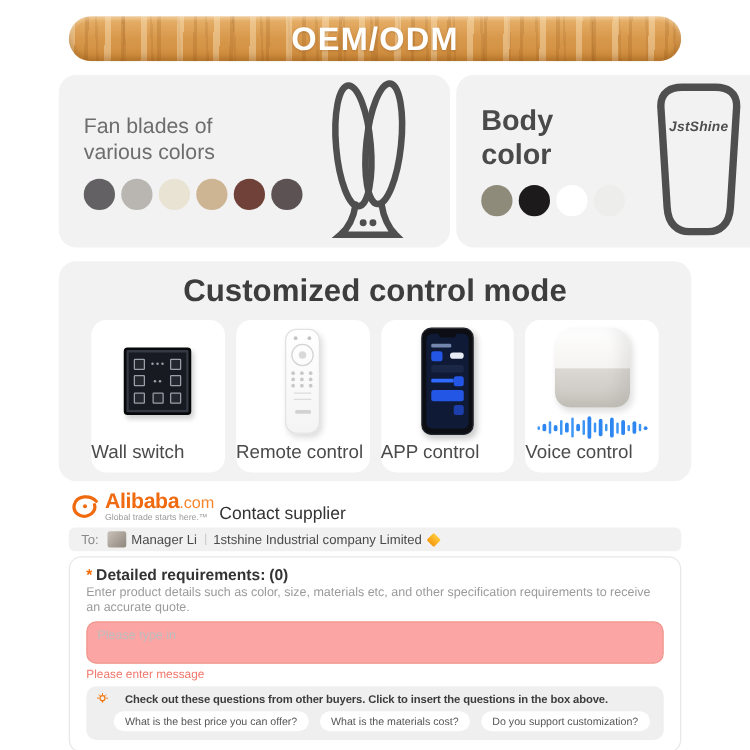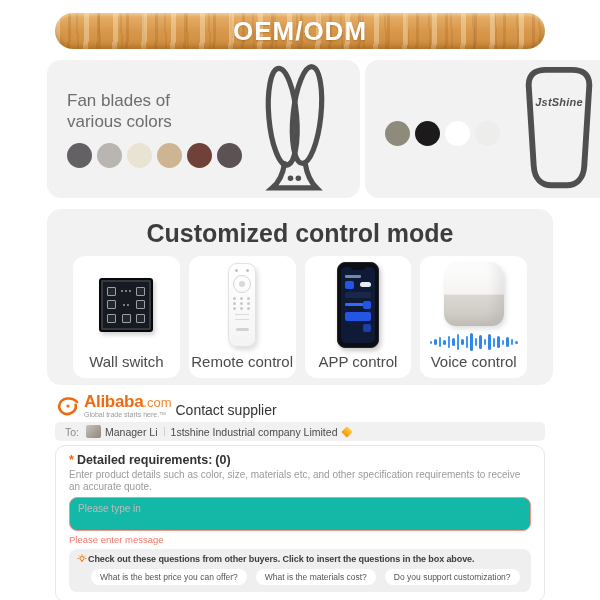--- a/index.html
+++ b/index.html
@@ -28,21 +28,21 @@
   .swatch-row { display:flex; gap:5px; margin-top:11px; }
   .swatch { width:25px; height:25px; border-radius:50%; }
   .feature-art { display:flex; align-items:center; justify-content:center; }
   .body-art { position:relative; width:118px; }
   .body-logo { position:absolute; top:26px; left:0; width:100%; text-align:center; font-size:11px; font-weight:bold; font-style:italic; color:#4f4f4f; letter-spacing:0.2px; }
 
   
   .control-section { margin:11px 47px 0; background:#f2f2f2; border-radius:14px; padding:10px 26px 7px; }
   .control-title { text-align:center; font-size:25px; font-weight:bold; color:#3d3d3d; }
   .control-cards { display:flex; gap:9px; margin-top:8px; }
-  .ctrl-card { flex:1; background:#fff; border-radius:12px; height:122px; display:flex; flex-direction:column; align-items:center; padding-bottom:8px; }
+  .ctrl-card { flex:1; background:#fff; border-radius:12px; height:122px; display:flex; flex-direction:column; padding-bottom:8px; }
   .ctrl-img-wrap { flex:1; width:100%; display:flex; align-items:center; justify-content:center; position:relative; }
   .ctrl-label { font-size:15px; color:#4b4b4b; }
 
   
   .wall-switch { width:54px; height:54px; background:#171a20; border-radius:3px; border:2px solid #070809;
     box-shadow: inset 0 0 0 2px #343842, 2px 3px 4px rgba(0,0,0,.18);
     display:flex; flex-direction:column; justify-content:space-between; padding:7px 6px; }
   .ws-row { display:flex; justify-content:space-between; align-items:center; }
   .ws-btn { width:9px; height:9px; border:1px solid #9aa0a8; border-radius:1px; background:rgba(255,255,255,.06); }
   .ws-dots { display:flex; gap:2px; }
@@ -104,25 +104,25 @@
   .to-sep { width:1px; height:9px; background:#cfcfcf; margin:0 6px; }
   .to-company { color:#4a4a4a; }
   .badge-icon { width:8px; height:8px; background:linear-gradient(180deg,#ffc93c,#f59a0c); transform:rotate(45deg); border-radius:1px; margin-left:6px; }
 
   .req-card { margin:4px 55px 0; background:#fff; border:1px solid #e8e8e8; border-radius:10px; padding:7px 13px 9px; }
   .req-title-row { font-size:12.5px; font-weight:bold; color:#333; }
   .req-star { color:#f46a04; margin-right:3px; }
   .req-count { margin-left:3px; }
   .req-hint { font-size:10px; color:#9b9b9b; line-height:1.2; margin-top:2px; }
   .req-input { display:block; width:100%; height:34px; margin-top:4px; border:1px solid #f0958c; border-radius:8px;
-    padding:5px 8px; font-size:10px; color:#444; font-family:"Liberation Sans",sans-serif; resize:none; outline:none; background:#14b8a6; }
+    padding:5px 8px; font-size:10px; color:#444; font-family:"Liberation Sans",sans-serif; resize:none; outline:none; background:#fca5a5; }
   .req-input::placeholder { color:#bcbcbc; }
   .req-error { font-size:9.5px; color:#f2776b; margin-top:3px; }
   .q-box { background:#efefef; border-radius:8px; margin-top:4px; padding:5px 8px 7px; }
-  .q-prompt-row { display:flex; align-items:center; gap:1px; white-space:nowrap; }
+  .q-prompt-row { display:flex; align-items:center; gap:13px; white-space:nowrap; }
   .q-prompt { font-size:9px; font-weight:bold; color:#3c3c3c; letter-spacing:-0.1px; }
   .bulb-icon { width:10px; height:10px; flex:0 0 auto; }
   .q-chips { display:flex; gap:9px; margin:5px 0 0 14px; }
   .q-chip { background:#fff; border-radius:9px; padding:3px 9px; font-size:8.5px; color:#555; white-space:nowrap; cursor:pointer; }
 </style>
 </head>
 <body>
 
 <div class="page">
 
@@ -153,20 +153,21 @@
             <path d="M47 116 C45 130 40 138 33 144 L84 144 C77 137 73 129 71 116"></path>
           </g>
           <circle cx="54" cy="133" r="3.2" fill="#4f4f4f"></circle>
           <circle cx="63" cy="133" r="3.2" fill="#4f4f4f"></circle>
         </svg>
       </div>
     </div>
 
     <div class="feature-card">
       <div class="feature-text">
+        <div class="feature-title">Body color</div>
         <div class="swatch-row">
           <div class="swatch" style="background: rgb(143, 139, 123);"></div>
           <div class="swatch" style="background: rgb(28, 26, 26);"></div>
           <div class="swatch" style="background: rgb(255, 255, 255);"></div>
           <div class="swatch" style="background: rgb(237, 237, 235);"></div>
         </div>
       </div>
       <div class="feature-art body-art">
         <svg width="118" height="130" viewBox="0 0 140 150">
           <path d="M34 24 C34 10 44 6 54 6 L86 6 C96 6 106 10 106 24 L100 120 C99 136 90 143 79 143 L61 143 C50 143 41 136 40 120 Z" fill="none" stroke="#4f4f4f" stroke-width="7" stroke-linejoin="round"></path>

